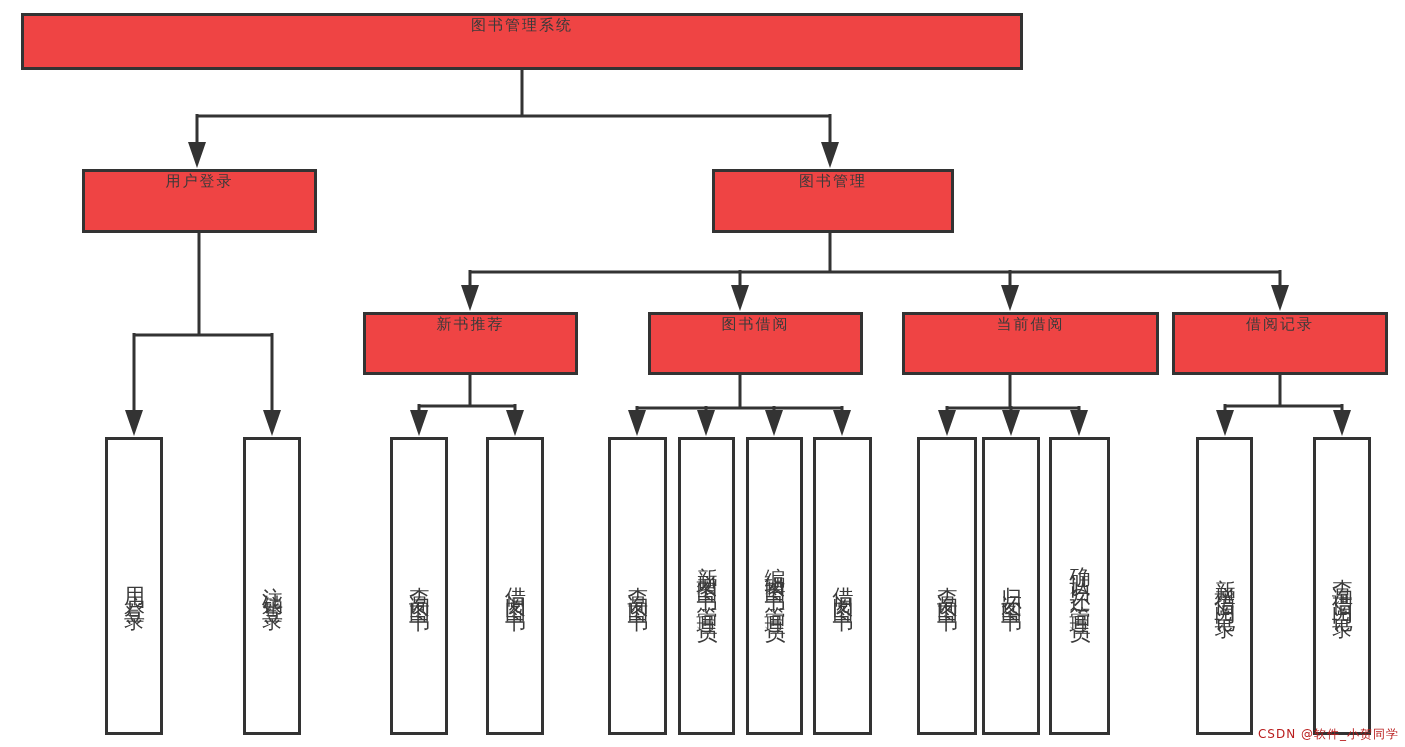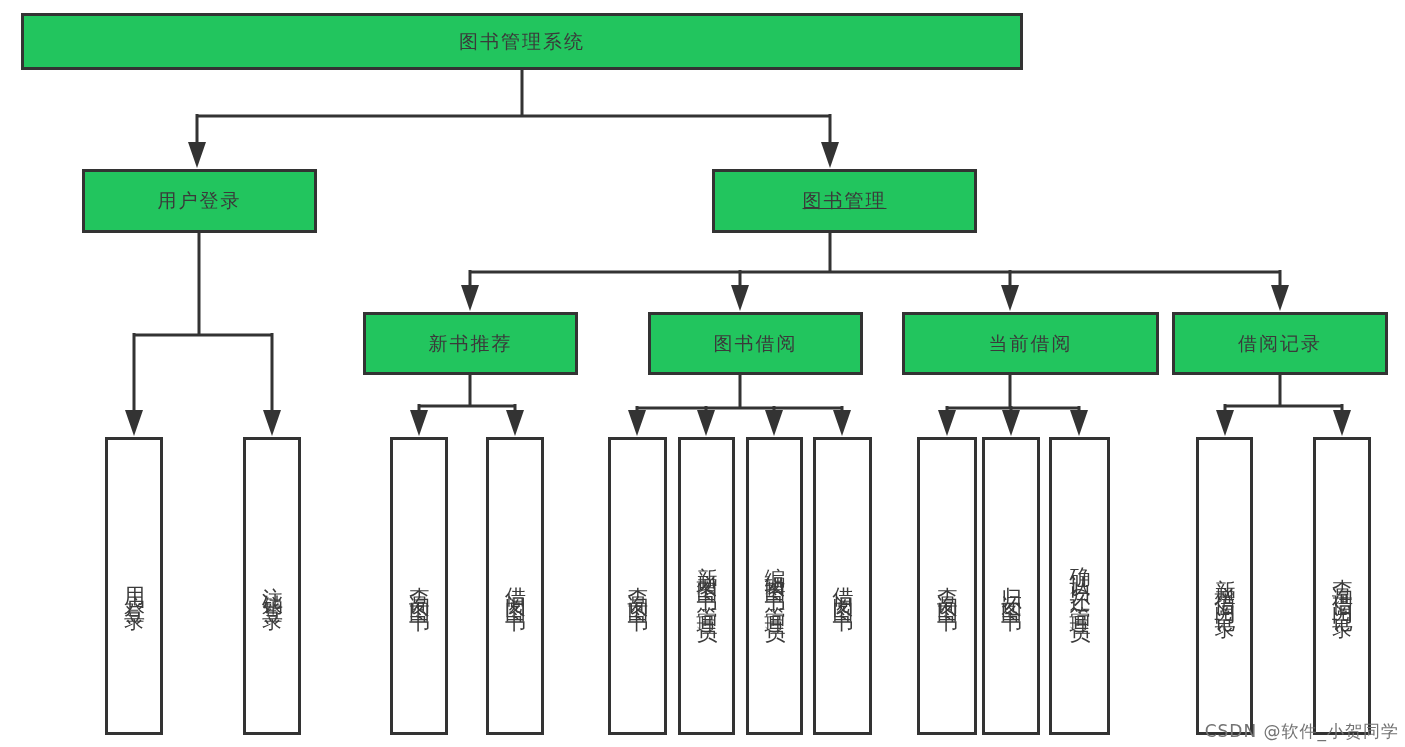--- a/index.html
+++ b/index.html
@@ -10,23 +10,23 @@
     background:#ffffff;
     font-family:"DejaVu Sans", sans-serif;
     color:#3a3a3a;
     overflow:hidden;
   }
   .edges{position:absolute;left:0;top:0;width:1405px;height:747px;}
   .node{
     position:absolute;
     box-sizing:border-box;
     border:3px solid #333333;
-    background:#22c55e;
-    display:flex;align-items:center;justify-content:center;
-    font-size:19px;letter-spacing:2px;
+    background:#ef4444;
+    display:flex;justify-content:center;
+    font-size:15px;letter-spacing:2px;
     white-space:nowrap;
   }
   .leaf{
     position:absolute;
     box-sizing:border-box;
     border:3px solid #333333;
     background:#ffffff;
     display:flex;align-items:center;justify-content:center;
     top:437px;height:298px;
   }
@@ -34,23 +34,23 @@
     writing-mode:vertical-rl;
     text-orientation:mixed;
     font-size:21px;
     letter-spacing:8px;
     line-height:1;
     white-space:nowrap;
   }
   .watermark{
     position:absolute;
     right:6px;bottom:4px;
-    font-size:17px;
+    font-size:12px;
     letter-spacing:1px;
-    color:#737373;
+    color:#b91c1c;
     z-index:10;
     white-space:nowrap;
   }
 </style>
 </head>
 <body>
 
 <div class="canvas">
 
   <svg class="edges" viewBox="0 0 1405 747" xmlns="http://www.w3.org/2000/svg">
@@ -86,21 +86,21 @@
     </g>
   </svg>
 
   <div class="node" style="left:21px;top:13px;width:1002px;height:57px;">
     <span>图书管理系统</span>
   </div>
 
   <div class="node" style="left:82px;top:169px;width:235px;height:64px;">
     <span>用户登录</span>
   </div>
-  <div class="node" style="left:712px;top:169px;width:265px;height:64px;text-decoration:underline;">
+  <div class="node" style="left:712px;top:169px;width:242px;height:64px;">
     <span>图书管理</span>
   </div>
 
   <div class="node" style="left:363px;top:312px;width:215px;height:63px;">
     <span>新书推荐</span>
   </div>
   <div class="node" style="left:632px;top:312px;width:215px;height:63px;margin-left:16px;">
     <span>图书借阅</span>
   </div>
   <div class="node" style="left:902px;top:312px;width:257px;height:63px;">

